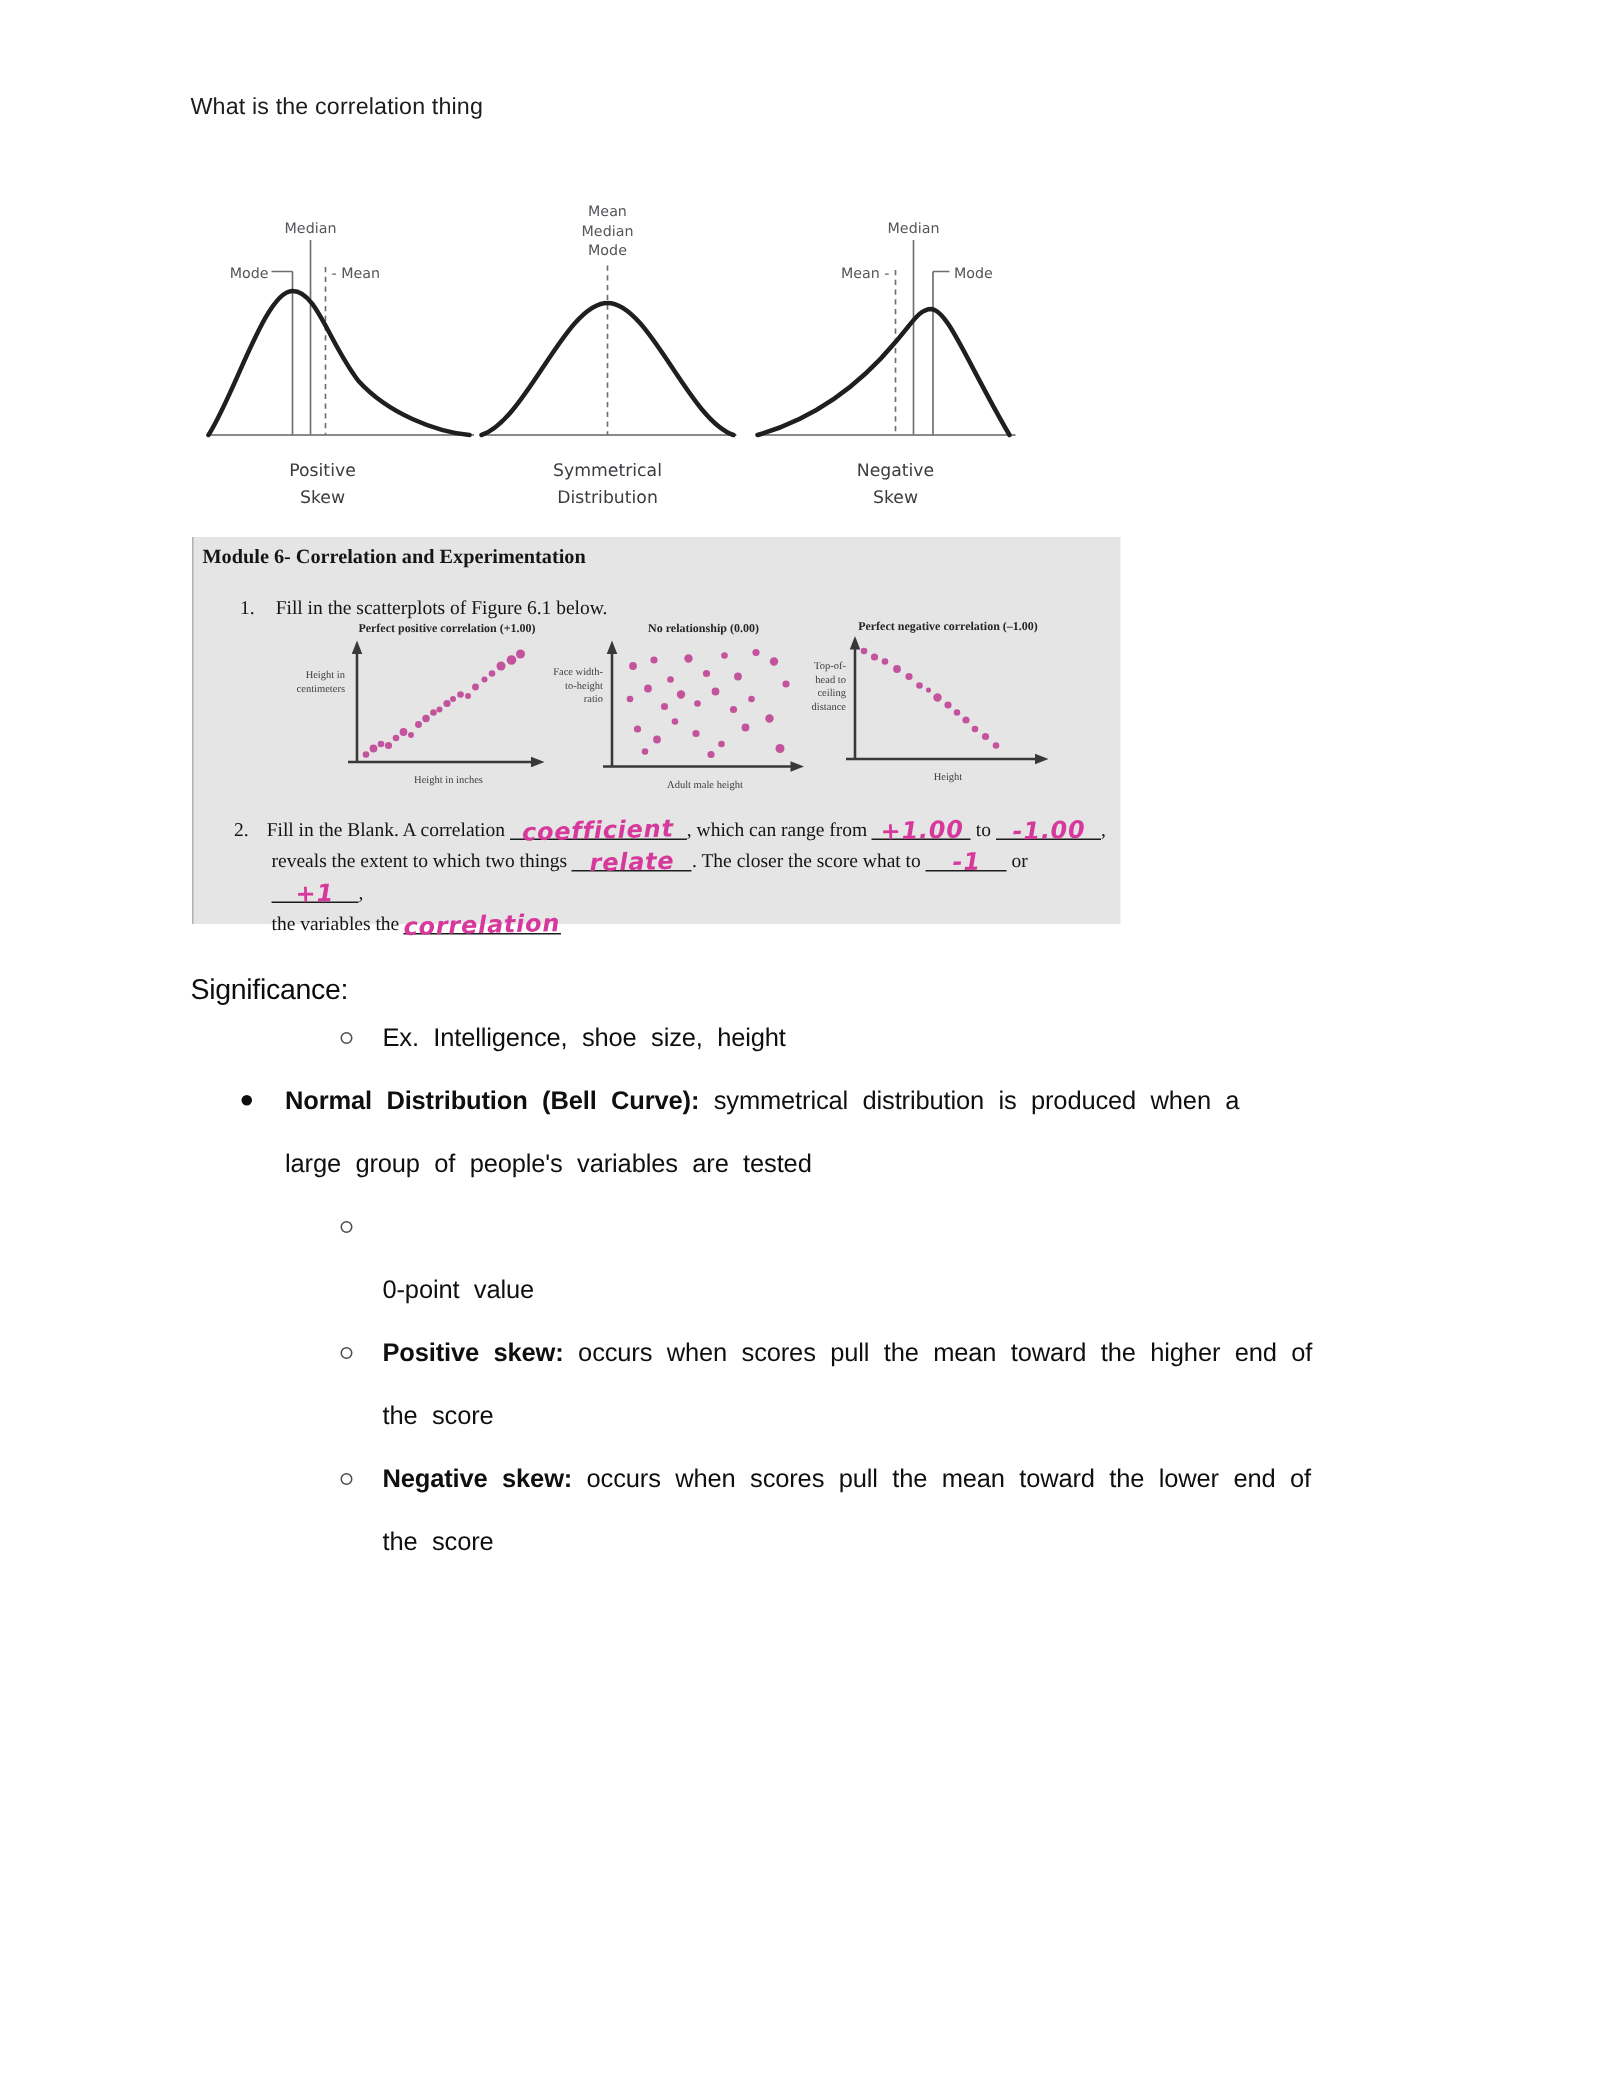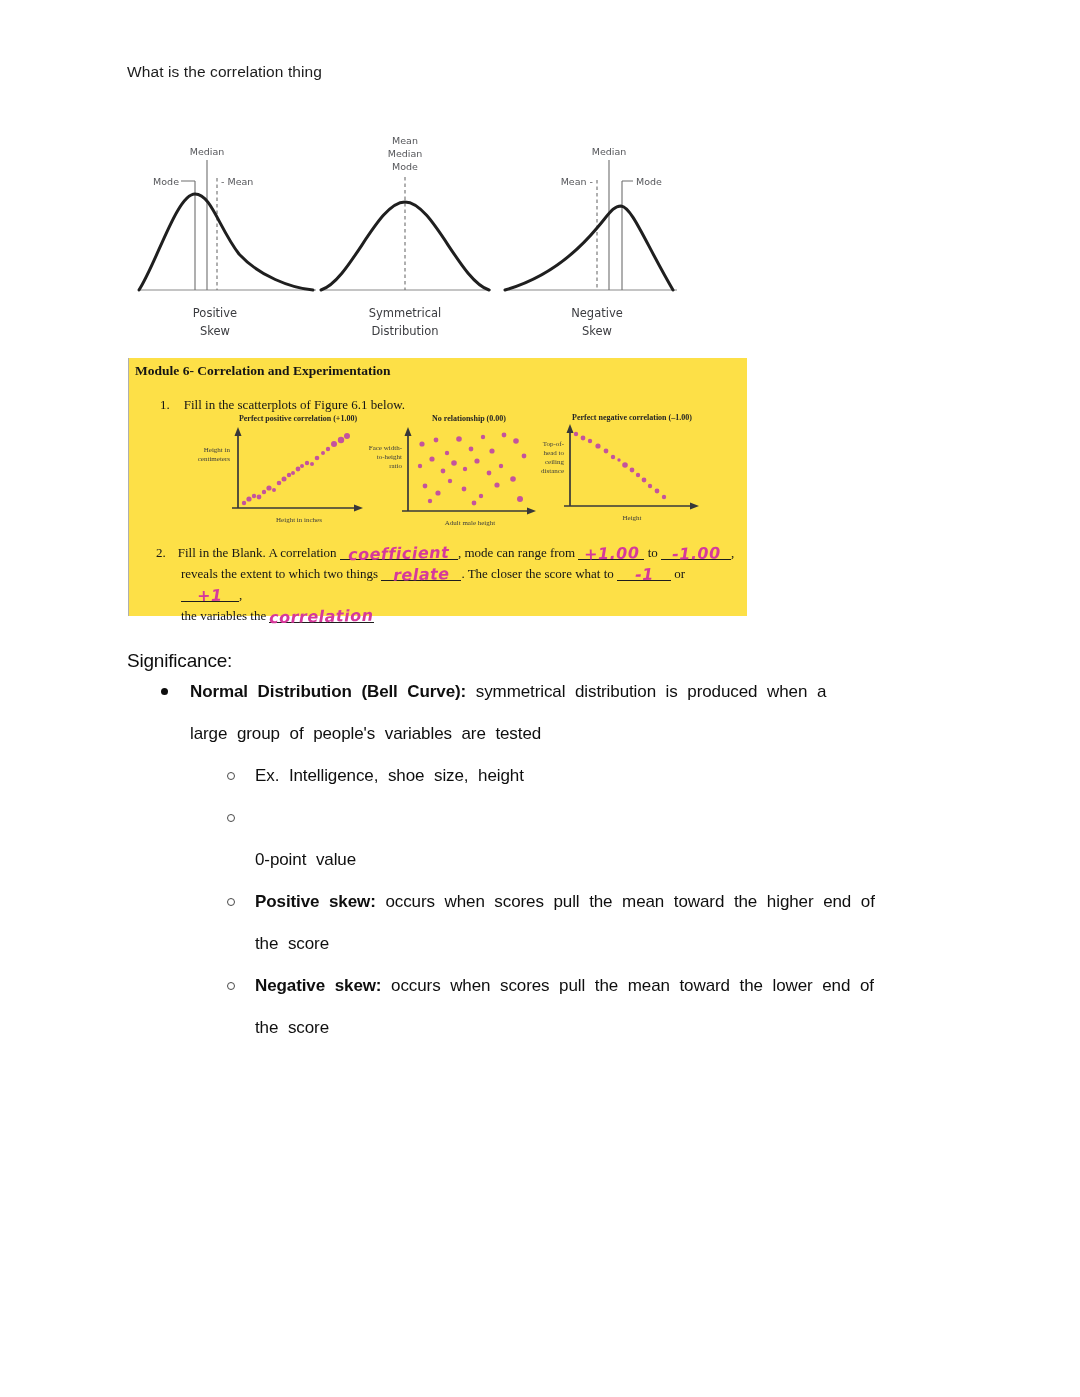--- a/index.html
+++ b/index.html
@@ -13,21 +13,21 @@
   #dist-fig{position:absolute;left:135px;top:130px;}
   .figlabel{font-family:"DejaVu Sans",sans-serif;font-size:9.5px;fill:#55565a;}
   .figcap{font-family:"DejaVu Sans",sans-serif;font-size:11.5px;fill:#3b3c40;}
   .curve{fill:none;stroke:#1f1f1f;stroke-width:3;stroke-linecap:round;}
   .base{stroke:#8a8a8a;stroke-width:1.2;}
   .mline{stroke:#6e6e6e;stroke-width:1.1;fill:none;}
   .dline{stroke:#6e6e6e;stroke-width:1.1;stroke-dasharray:3.5,3;fill:none;}
 
   
   #worksheet{position:absolute;left:128px;top:358px;width:618px;height:258px;
-             background:#fde047;border-left:1px solid #b0b0ae;
+             background:#e5e5e5;border-left:1px solid #b0b0ae;
              font-family:"Liberation Serif",serif;color:#151515;}
   #ws-heading{position:absolute;left:6px;top:5px;font-size:13.5px;font-weight:bold;}
   #ws-q1{position:absolute;left:31px;top:39px;font-size:13px;}
   #ws-q1 .qnum{margin-right:14px;}
   #ws-plots{position:absolute;left:55px;top:52px;}
   .pt{font-family:"Liberation Serif",serif;font-size:8px;font-weight:bold;fill:#252525;}
   .pl{font-family:"Liberation Serif",serif;font-size:7px;fill:#3c3c3c;}
   .pax{stroke:#38383a;stroke-width:1.7;fill:none;}
   .dot{fill:#c4539d;}
 
@@ -197,51 +197,51 @@
           <circle class="dot" cx="454" cy="65" r="2.2"></circle>
         <circle class="dot" cx="460" cy="70" r="2.4"></circle>
           <circle class="dot" cx="466" cy="76" r="2.2"></circle>
         <circle class="dot" cx="473" cy="81" r="2.4"></circle>
           <circle class="dot" cx="480" cy="87" r="2.2"></circle>
       </g>
     </svg>
 
     <div id="ws-q2">
       <div><span class="qnum">2.</span><span>Fill in the Blank. A correlation</span>
-        <span class="blank" style="min-width:118px"><span class="hw">coefficient</span></span><span>, mode can range from</span>
+        <span class="blank" style="min-width:118px"><span class="hw">coefficient</span></span><span>, which can range from</span>
         <span class="blank" style="min-width:66px"><span class="hw">+1.00</span></span>
         <span>to</span>
         <span class="blank" style="min-width:70px"><span class="hw">-1.00</span></span><span>,</span>
       </div>
       <div class="cont"><span>reveals the extent to which two things</span>
         <span class="blank" style="min-width:80px"><span class="hw">relate</span></span><span>. The closer the score what to</span>
         <span class="blank" style="min-width:54px"><span class="hw">-1</span></span>
         <span>or</span>
         <span class="blank" style="min-width:58px"><span class="hw">+1</span></span><span>,</span>
       </div>
       <div class="cont"><span>the variables the</span>
         <span class="blank" style="min-width:95px"><span class="hw">correlation</span></span>
       </div>
     </div>
   </div>
 
   <div id="sig-heading">Significance:</div>
 
   <div id="bullets">
+    <div class="b l2">
+      <span class="mark"></span>
+      <div class="txt"><span>Ex. Intelligence, shoe size, height</span></div>
+    </div>
     <div class="b l1">
       <span class="mark"></span>
       <div class="txt"><b>Normal Distribution (Bell Curve):</b><span> symmetrical distribution is produced when a</span><br>
         <span>large group of people's variables are tested</span></div>
     </div>
     <div class="b l2">
       <span class="mark"></span>
-      <div class="txt"><span>Ex. Intelligence, shoe size, height</span></div>
-    </div>
-    <div class="b l2">
-      <span class="mark"></span>
       <div class="txt"><br>
         <span>0-point value</span></div>
     </div>
     <div class="b l2">
       <span class="mark"></span>
       <div class="txt"><b>Positive skew:</b><span> occurs when scores pull the mean toward the higher end of</span><br>
         <span>the score</span></div>
     </div>
     <div class="b l2">
       <span class="mark"></span>

